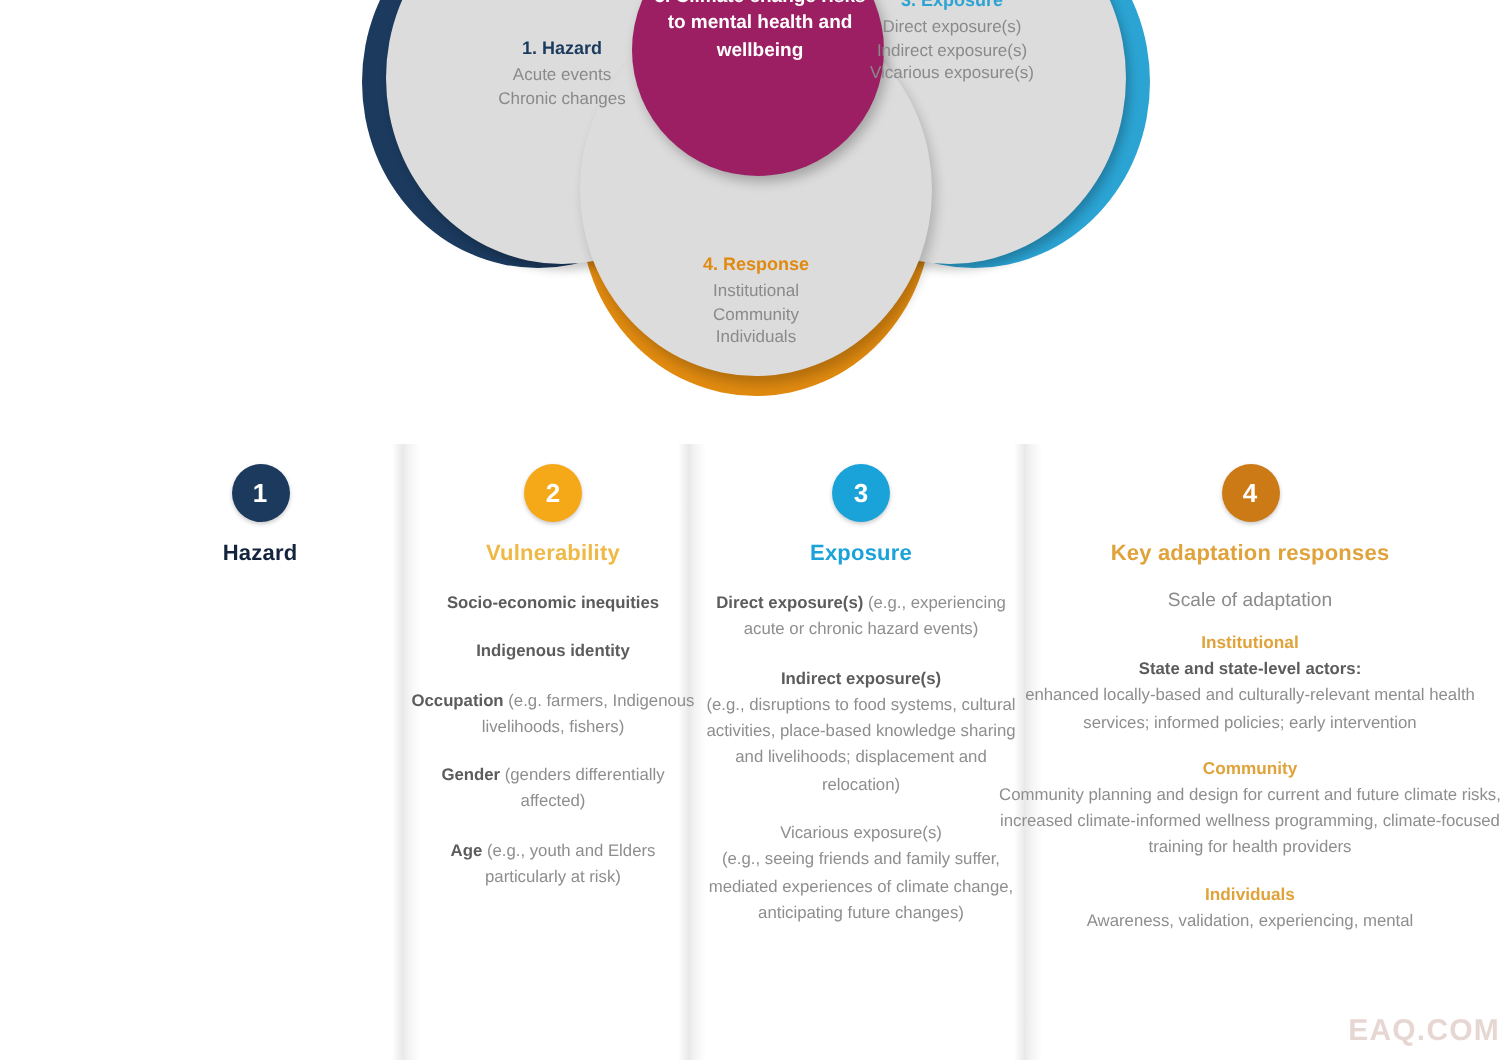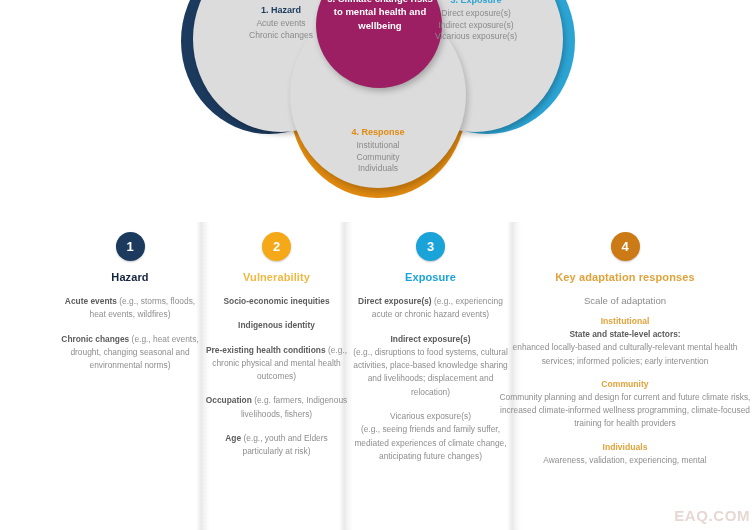--- a/index.html
+++ b/index.html
@@ -56,21 +56,21 @@
     z-index:6;
   }
 
   .lobe-label{
     position:absolute; z-index:8; text-align:center; line-height:1.35;
     color:#8a8a8a; font-size:8.5px;
   }
   .lobe-label .lt{ display:block; font-weight:bold; font-size:9px; margin-bottom:2px; }
   .lobe-label .lr{ display:block; }
 
-  #label-hazard{ left:22px; top:66px; width:164px; }
+  #label-hazard{ left:22px; top:80px; width:164px; }
   #label-hazard .lt{ color:#1b3a5e; }
   #label-exposure{ left:214px; top:56px; width:170px; }
   #label-exposure .lt{ color:#2ba3d3; }
   #label-response{ left:117px; top:188px; width:168px; }
   #label-response .lt{ color:#e08a10; }
   #label-center{
     left:148px; top:54px; width:110px; z-index:9;
     color:#ffffff; font-size:9.5px; font-weight:bold; line-height:1.42;
   }
 
@@ -177,51 +177,41 @@
 
 <div id="columns">
 
   <div class="divider" id="divider-1"></div>
   <div class="divider" id="divider-2"></div>
   <div class="divider" id="divider-3"></div>
 
   <div class="col" id="col-1">
     <div class="num-circle" id="circle-1">1</div>
     <div class="col-title" id="title-1">Hazard</div>
-    <div class="col-body">
-      <div class="entry">
-        <b>Acute events</b>
-        <span>(e.g., storms, floods, heat events, wildfires)</span>
-      </div>
-      <div class="entry">
-        <b>Chronic changes</b>
-        <span>(e.g., heat events, drought, changing seasonal and environmental norms)</span>
-      </div>
-    </div>
   </div>
 
   <div class="col" id="col-2">
     <div class="num-circle" id="circle-2">2</div>
     <div class="col-title" id="title-2">Vulnerability</div>
     <div class="col-body">
       <div class="entry">
         <b>Socio-economic inequities</b>
         <span></span>
       </div>
       <div class="entry">
         <b>Indigenous identity</b>
         <span></span>
       </div>
       <div class="entry">
-        <b>Pre-existing health conditions</b>
-        <span>(e.g., chronic physical and mental health outcomes)</span>
-      </div>
-      <div class="entry">
         <b>Occupation</b>
         <span>(e.g. farmers, Indigenous livelihoods, fishers)</span>
+      </div>
+      <div class="entry">
+        <b>Gender</b>
+        <span>(genders differentially affected)</span>
       </div>
       <div class="entry">
         <b>Age</b>
         <span>(e.g., youth and Elders particularly at risk)</span>
       </div>
     </div>
   </div>
 
   <div class="col" id="col-3">
     <div class="num-circle" id="circle-3">3</div>

